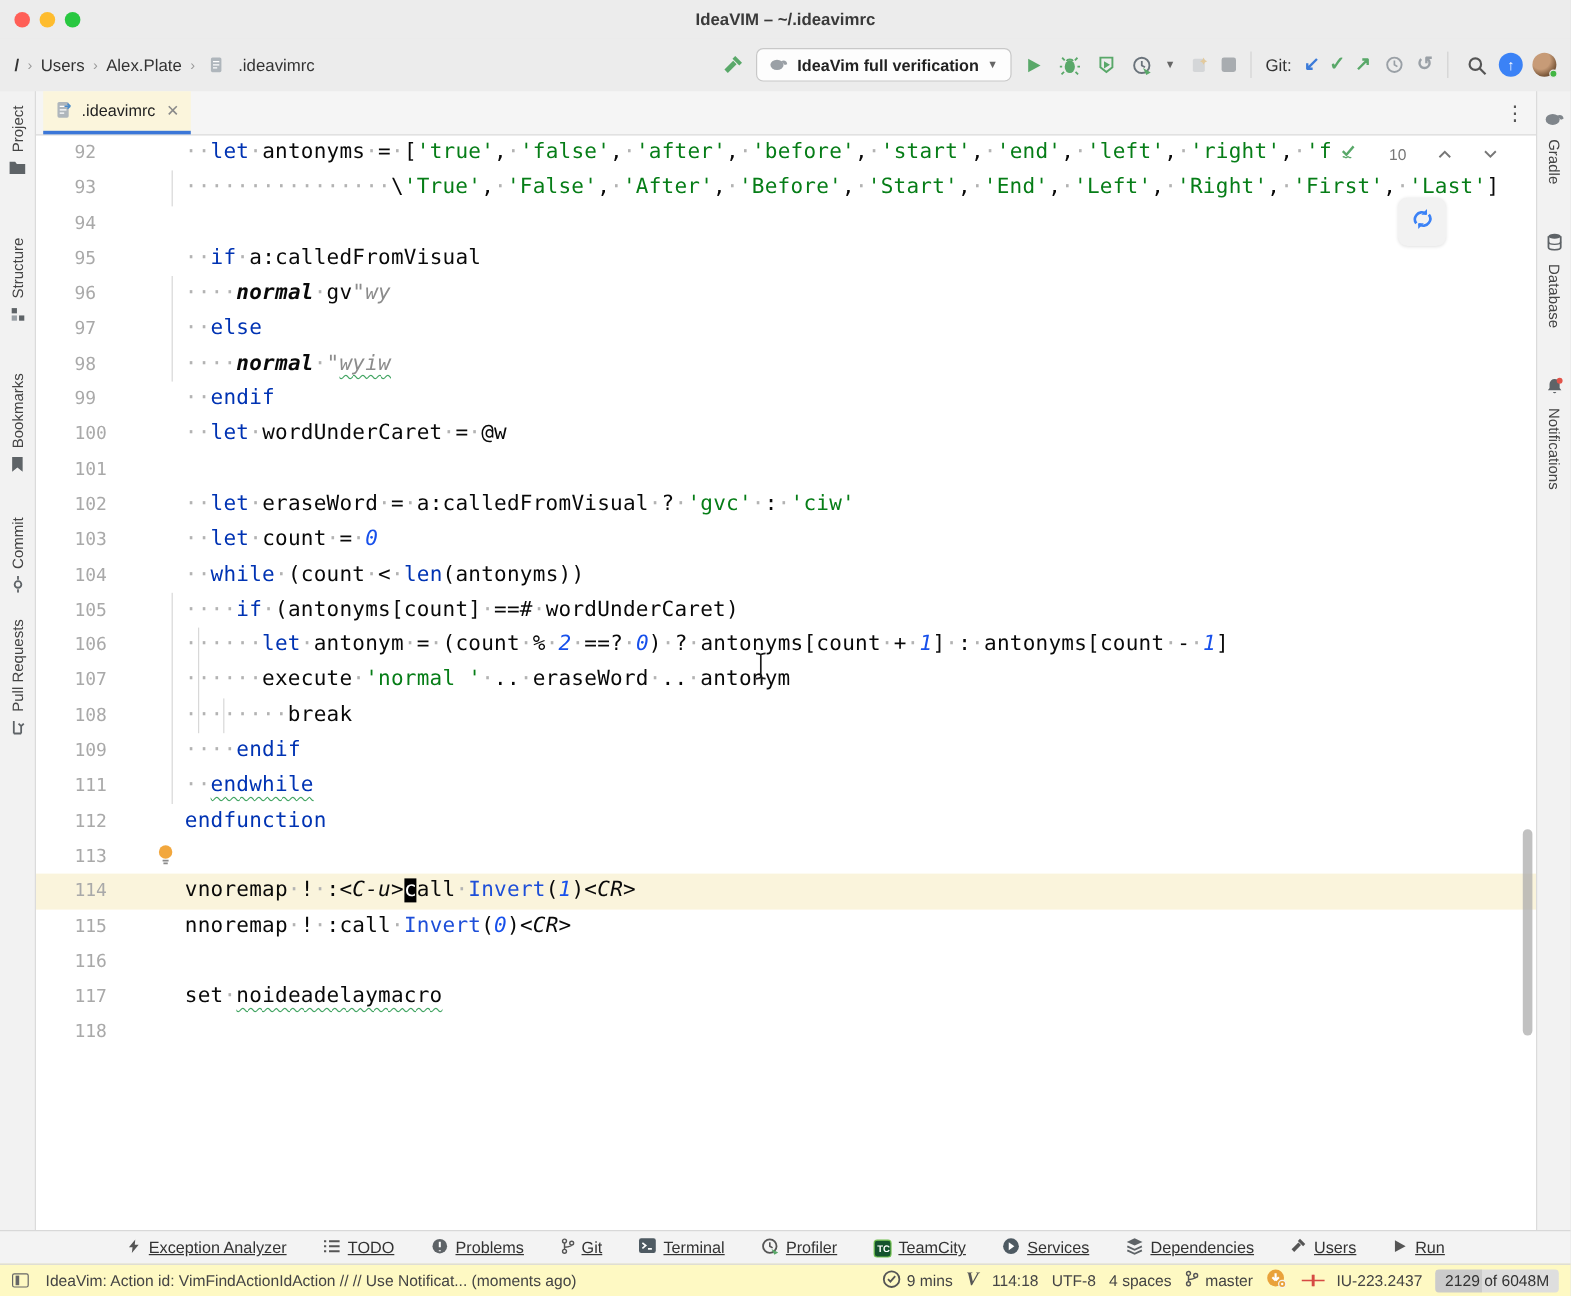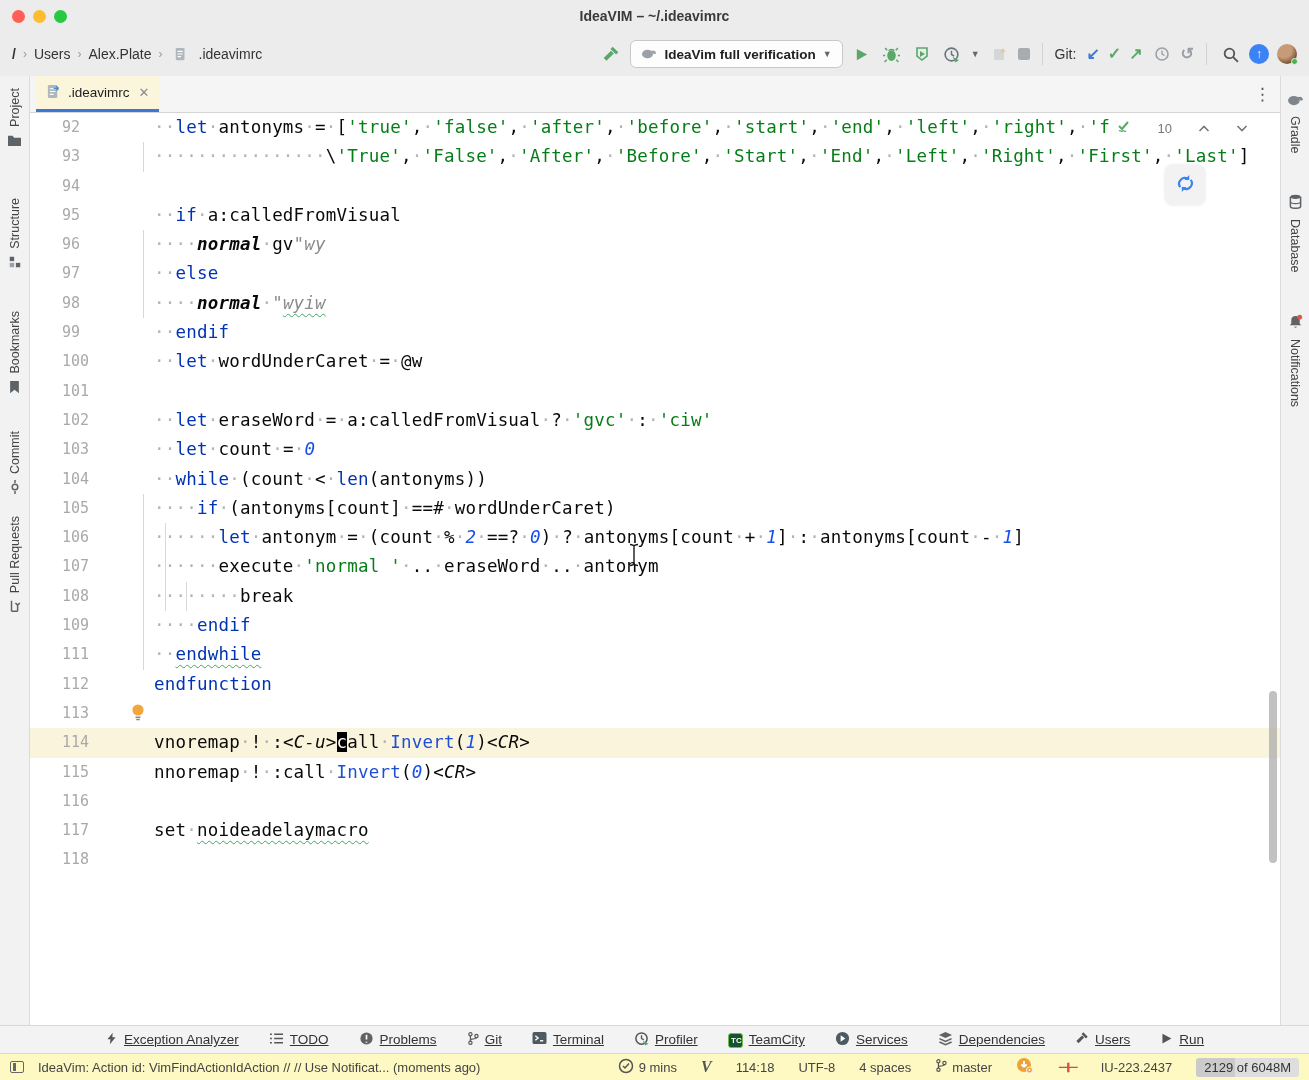--- a/index.html
+++ b/index.html
@@ -62,21 +62,21 @@
   .vscroll{position:absolute;right:3px;top:578px;width:8px;height:172px;border-radius:4px;background:#ACACAC;opacity:.75;}
   .ibeam{position:absolute;left:598px;top:430px;}
   
   .btoolbar{height:28px;background:#F3F3F3;border-top:1px solid #D8D8D8;display:flex;align-items:center;padding-left:105px;gap:30px;font-size:13.5px;color:#333;}
   .bitem{display:flex;align-items:center;gap:6px;text-decoration:underline;}
   .tcbox{display:inline-block;width:15px;height:15px;background:#14532d;color:#fff;font:700 8px/13px "Liberation Sans",sans-serif;text-align:right;border:1.5px solid #6FBF4E;border-radius:3px;}
   
   .statusbar{height:27px;background:#fef9c3;border-top:1px solid #D8D8D8;display:flex;align-items:center;padding:0 10px;gap:10px;font-size:13px;color:#444;}
   .statusmsg{margin-left:4px;}
   .sitem{display:flex;align-items:center;gap:5px;}
-  .sgap{display:flex;align-items:center;gap:24px;margin-left:auto;}
+  .sgap{display:flex;align-items:center;gap:11px;margin-left:auto;}
   .mem{background:linear-gradient(to right,#CBCBCB 0 38%,#DEDEDE 38%);padding:2px 8px;border-radius:3px;color:#333;}
   .vim{font-weight:700;font-style:italic;font-size:16px;color:#555;font-family:"Liberation Serif",serif;}
   .redpin{color:#D64A43;font-weight:700;letter-spacing:-2px;font-size:13px;}
   .toolwin{width:14px;height:12px;border:1.5px solid #666;border-radius:2px;position:relative;display:inline-block;}
   .toolwin:before{content:"";position:absolute;left:1.5px;top:1px;width:3px;height:8px;background:#666;}
 </style>
 </head>
 <body>
 
 <div class="win">

